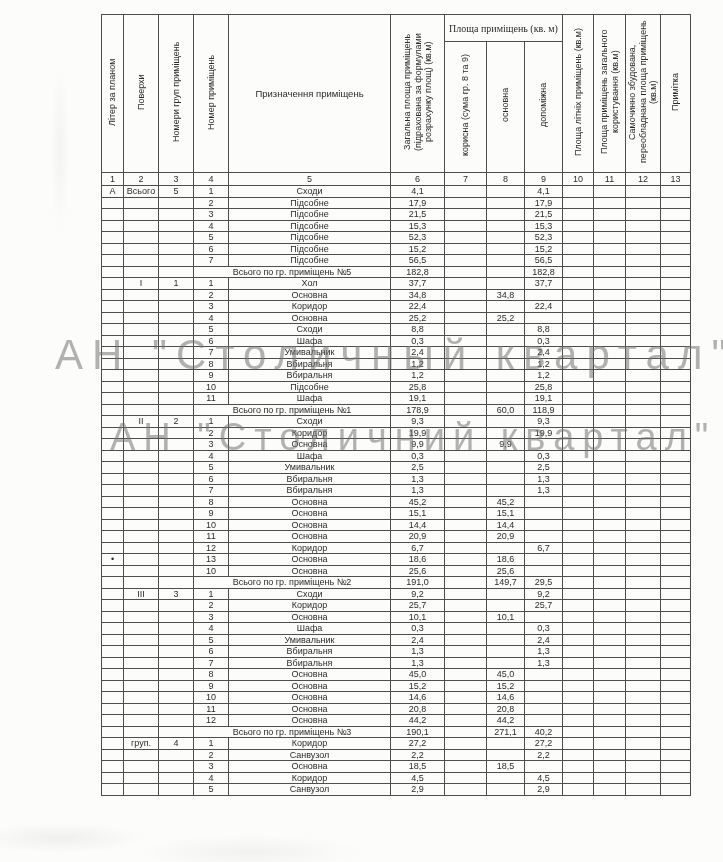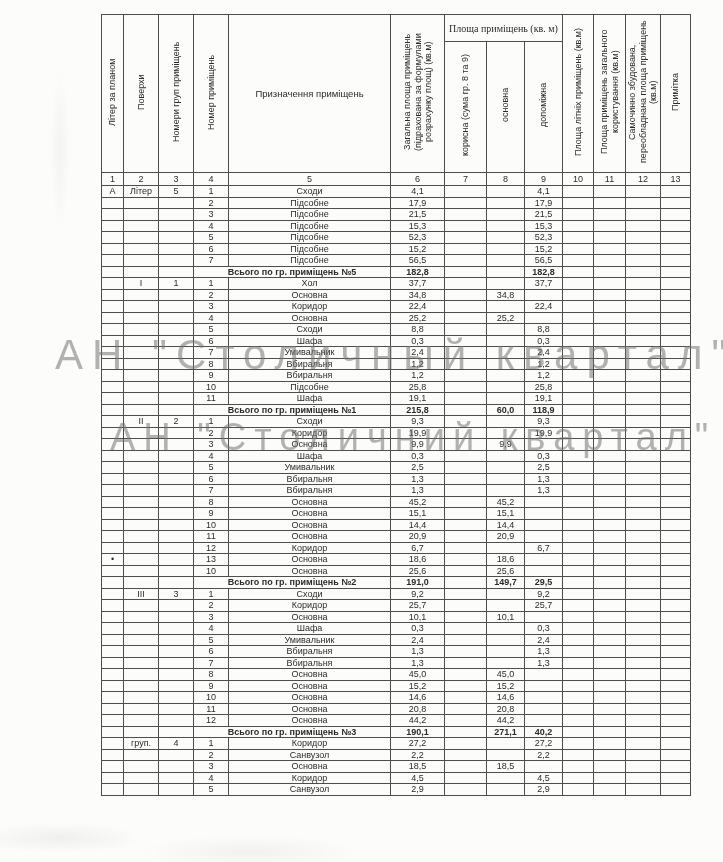--- a/index.html
+++ b/index.html
@@ -50,21 +50,21 @@
   .vt.full { height:150px; }
   .vt.sub  { height:122px; }
   .hh { font-size:9.5px; white-space:normal; }
   .nums td { height:12px; font-size:9px; line-height:12px; }
   
   .doc tbody td {
     height:10.5px;
     font-size:9px;
     line-height:10.5px;
   }
-  .doc tbody tr.total-row td { font-weight:bold; }
+  .doc tbody tr.total-row td { font-weight:normal; }
   
   .wm {
     position:absolute;
     white-space:nowrap;
     color:rgba(115,115,115,0.55);
     pointer-events:none;
     z-index:5;
   }
   .wm1 { left:55px;  top:331px; font-size:42px; letter-spacing:9px; }
   .wm2 { left:110px; top:416px; font-size:38px; letter-spacing:8px; }
@@ -121,21 +121,21 @@
         <td>9</td>
         <td>10</td>
         <td>11</td>
         <td>12</td>
         <td>13</td>
       </tr>
     </thead>
     <tbody>
         <tr>
           <td>А</td>
-          <td>Літер</td>
+          <td>Всього</td>
           <td>5</td>
           <td>1</td>
           <td>Сходи</td>
           <td>4,1</td>
           <td></td>
           <td></td>
           <td>4,1</td>
           <td></td>
           <td></td>
           <td></td>
@@ -408,21 +408,21 @@
           <td></td>
           <td></td>
           <td></td>
           <td></td>
         </tr>
         <tr class="total-row">
           <td></td>
           <td></td>
           <td></td>
           <td colspan="2">Всього по гр. приміщень №1</td>
-          <td>215,8</td>
+          <td>178,9</td>
           <td></td>
           <td>60,0</td>
           <td>118,9</td>
           <td></td>
           <td></td>
           <td></td>
           <td></td>
         </tr>
         <tr>
           <td></td>

